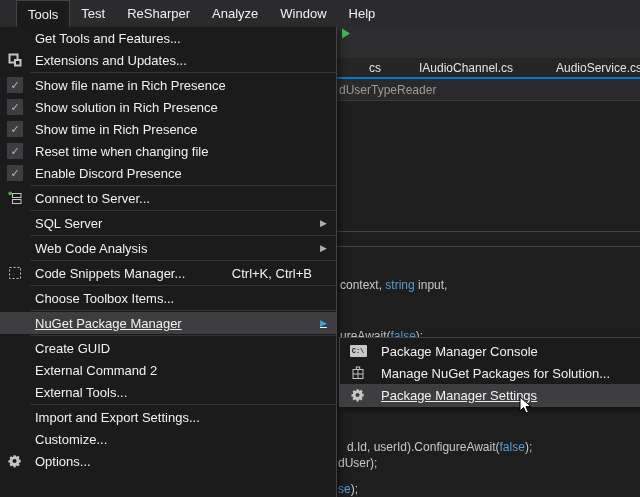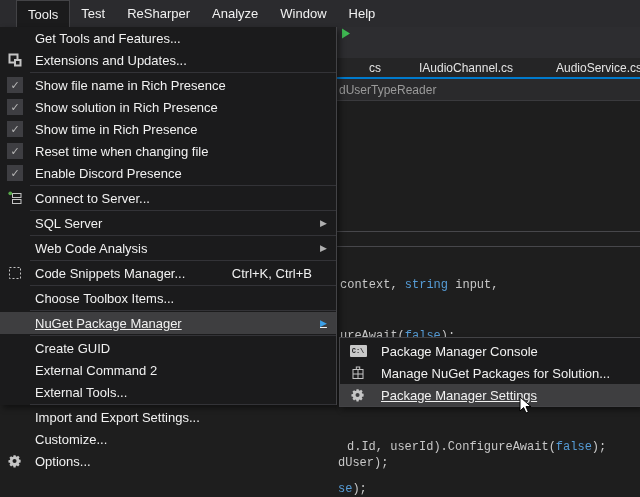--- a/index.html
+++ b/index.html
@@ -19,26 +19,26 @@
   .caret{font-size:9px;color:#b6b6b6;line-height:1;}
   .caret-low{align-self:flex-end;margin:0 0 3px -6px;font-size:8px;color:#8a8a8a;}
   .tabrow{position:absolute;left:0;top:58px;width:640px;height:19px;background:var(--c-tabrow);}
   .tab{position:absolute;top:0;height:19px;display:flex;align-items:center;font-size:12px;color:#e4e4e4;}
   .accent-line{position:absolute;left:0;top:77px;width:640px;height:2px;background:var(--c-accent);}
   .breadcrumb{position:absolute;left:0;top:79px;width:640px;height:21px;background:#2a2a2c;
               border-bottom:1px solid #3a3a3d;display:flex;align-items:center;}
   .breadcrumb span{font-size:12px;color:var(--c-muted);padding-left:339px;white-space:nowrap;}
   
   .editor{position:absolute;left:0;top:101px;width:640px;height:396px;background:var(--c-editor);}
-  .code-line{position:absolute;font-family:Liberation Mono, monospace;
+  .code-line{position:absolute;font-family:Liberation Sans, sans-serif;
              font-size:12px;line-height:16px;white-space:pre;}
   .tok-plain{color:var(--c-code);} .tok-kw{color:var(--c-kw);}
   .ed-div{position:absolute;left:337px;right:0;height:1px;background:#47474b;}
   
-  .menu-panel{position:absolute;left:0;top:27px;width:337px;height:378px;background:var(--c-panel);
+  .menu-panel{position:absolute;left:0;top:27px;width:337px;height:470px;background:var(--c-panel);
               border-right:1px solid var(--c-border);box-sizing:border-box;box-shadow:3px 3px 6px rgba(0,0,0,.45);z-index:5;}
   .submenu-panel{position:absolute;left:339px;top:337px;width:301px;height:70px;background:var(--c-panel);
               border:1px solid var(--c-border);border-right:none;box-sizing:border-box;
               box-shadow:3px 3px 6px rgba(0,0,0,.45);z-index:6;padding-top:2px;}
   .menu-row{display:flex;align-items:center;height:22px;font-size:13px;color:var(--c-text);cursor:default;}
   .menu-row.hl{background:var(--c-hl);text-decoration:underline;}
   .gutter{flex:0 0 30px;display:flex;align-items:center;justify-content:center;}
   .sm-gutter{flex:0 0 36px;display:flex;align-items:center;justify-content:center;}
   .mi-label{flex:0 1 auto;padding-left:5px;white-space:nowrap;}
   .mi-short{margin-left:auto;padding-right:8px;font-size:13px;color:var(--c-text);}

